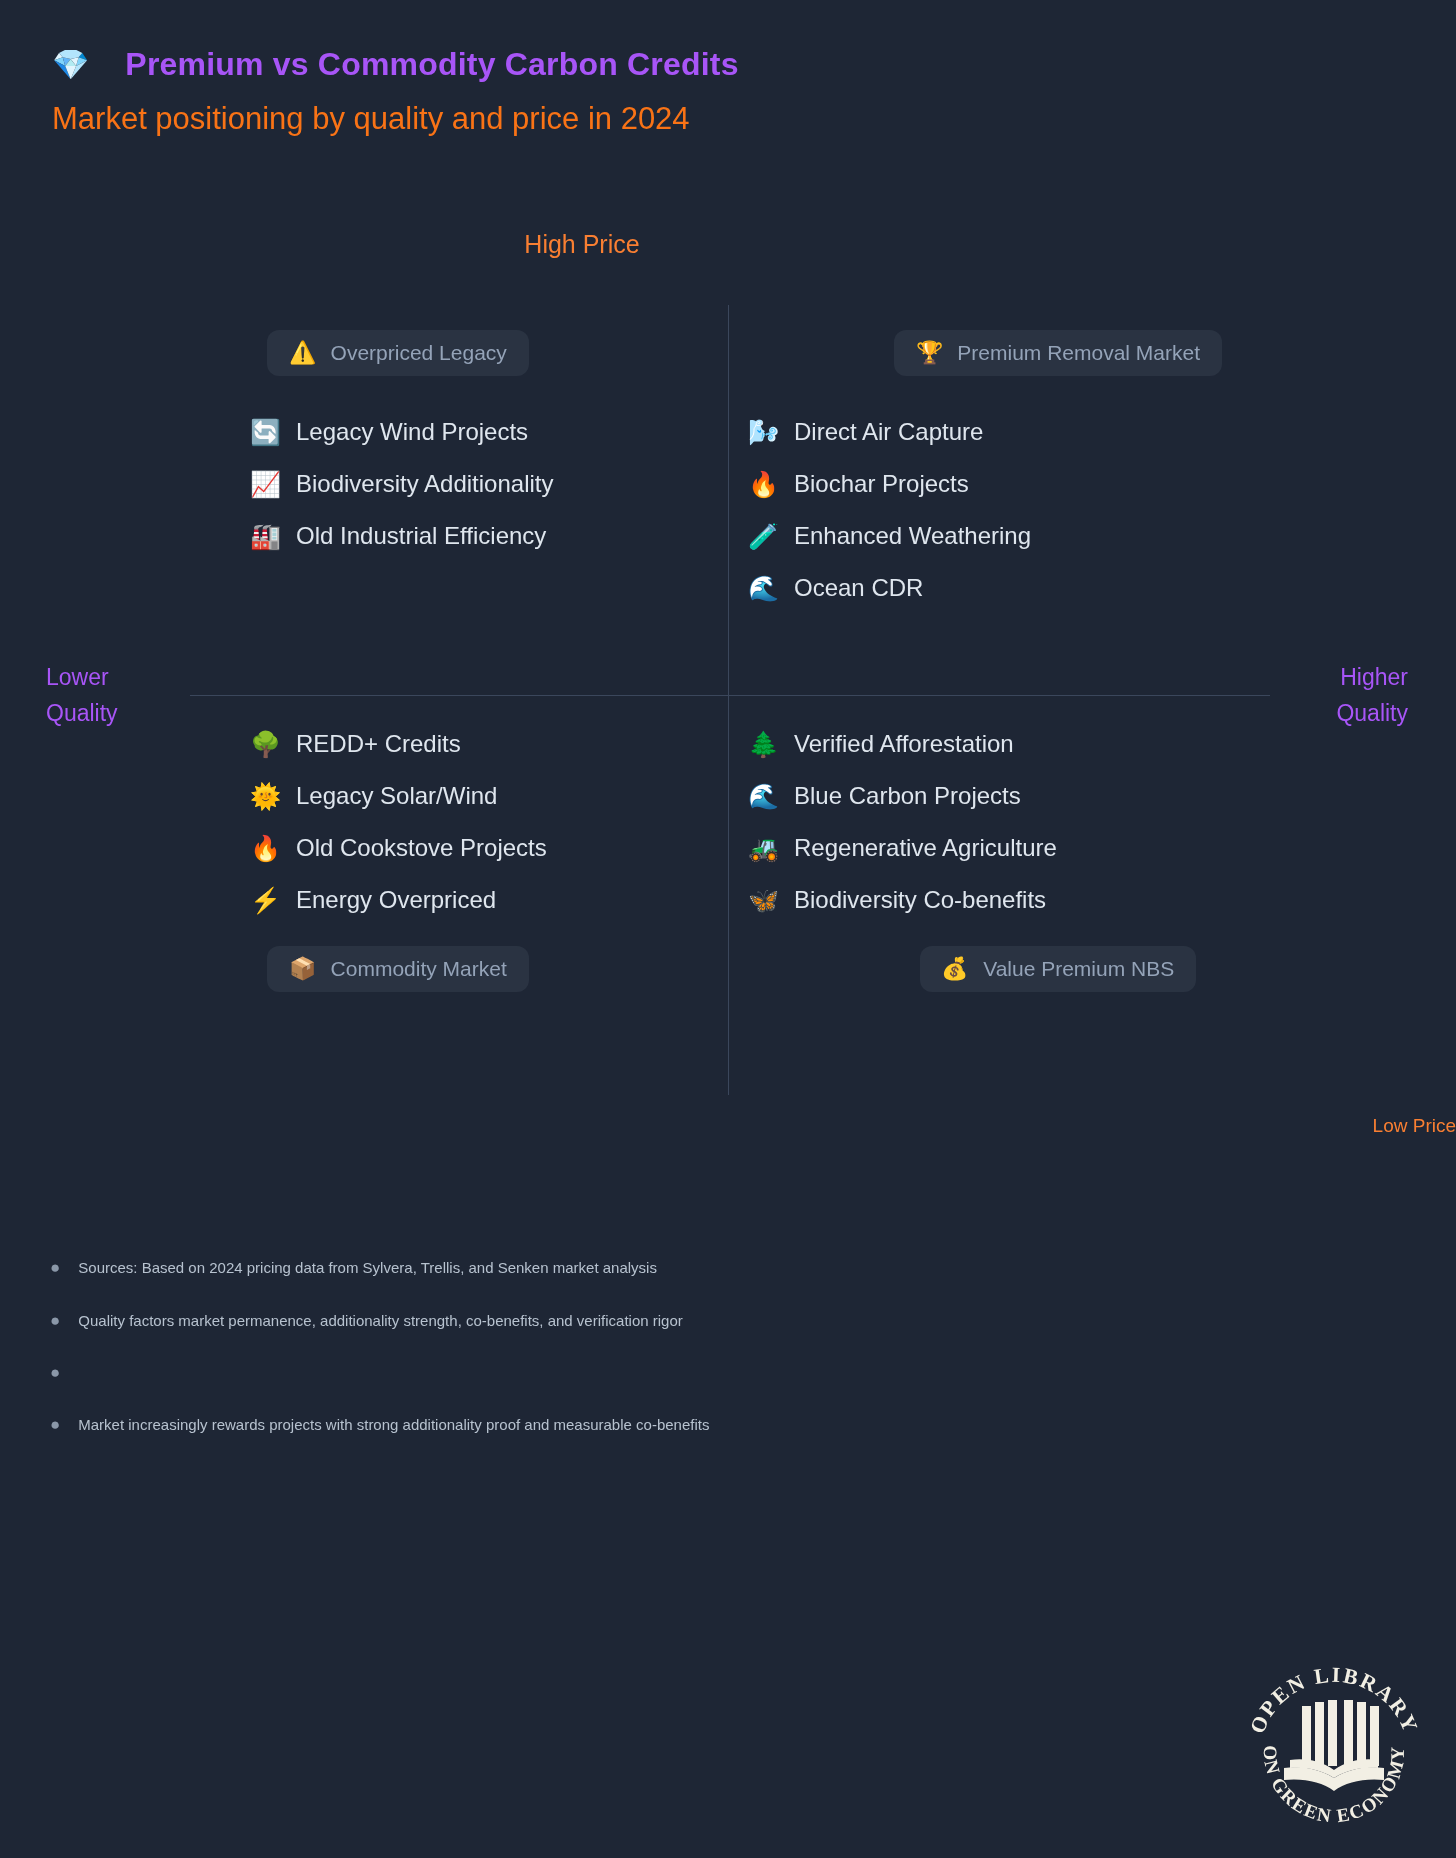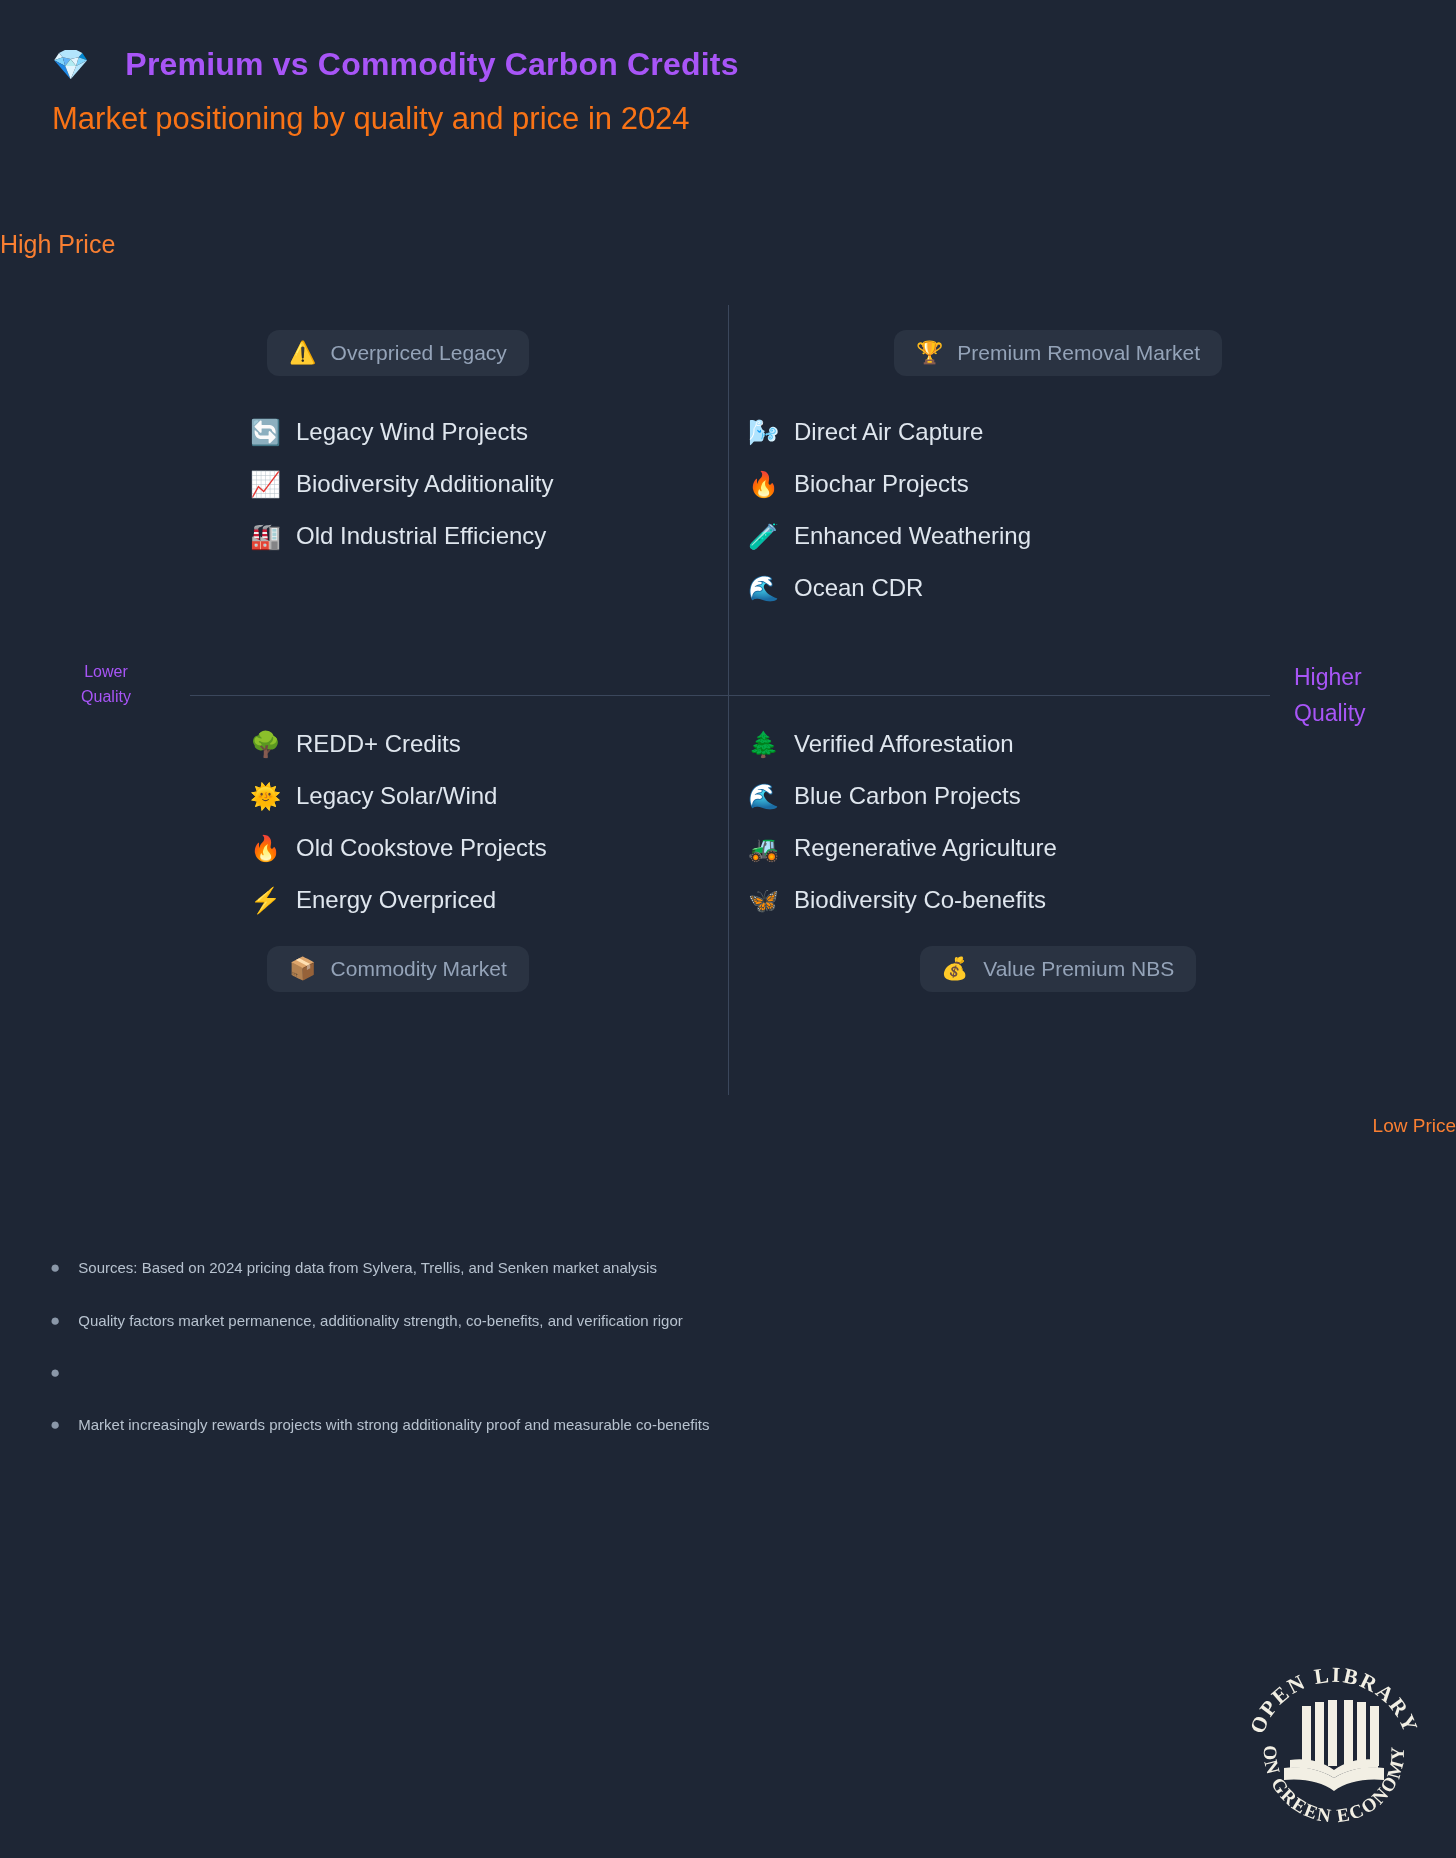--- a/index.html
+++ b/index.html
@@ -51,48 +51,49 @@
     top: 230px;
     width: 1456px;
     height: 960px;
   }
 
   .axis-top {
     position: absolute;
     top: 0;
     left: 0;
     width: 1164px;
+    text-align: center;
     font-size: 25px;
     color: #f97f32;
   }
   .axis-bottom {
     position: absolute;
     top: 885px;
     left: 0;
     width: 1456px;
     text-align: right;
     font-size: 19px;
     color: #f97f32;
   }
   .axis-left {
     position: absolute;
     left: 46px;
     top: 430px;
     width: 120px;
-    text-align: center;
-    font-size: 16px;
+    text-align: left;
+    font-size: 23px;
     line-height: 1.55;
     color: #a855f7;
   }
   .axis-right {
     position: absolute;
-    right: 32px;
+    right: 48px;
     top: 430px;
     width: 130px;
-    text-align: left;
+    text-align: right;
     font-size: 23px;
     line-height: 1.55;
     color: #a855f7;
   }
 
   
   .v-line {
     position: absolute;
     left: 728px;
     top: 75px;

